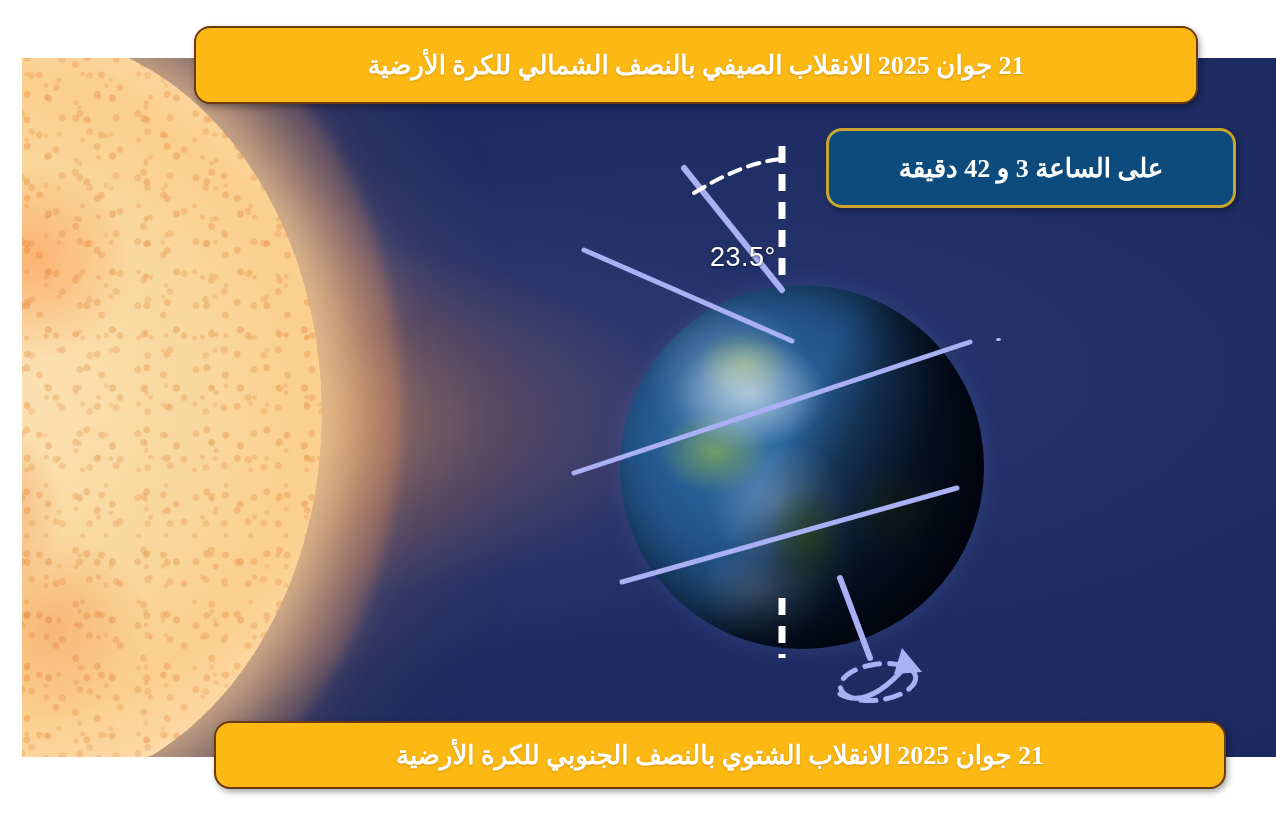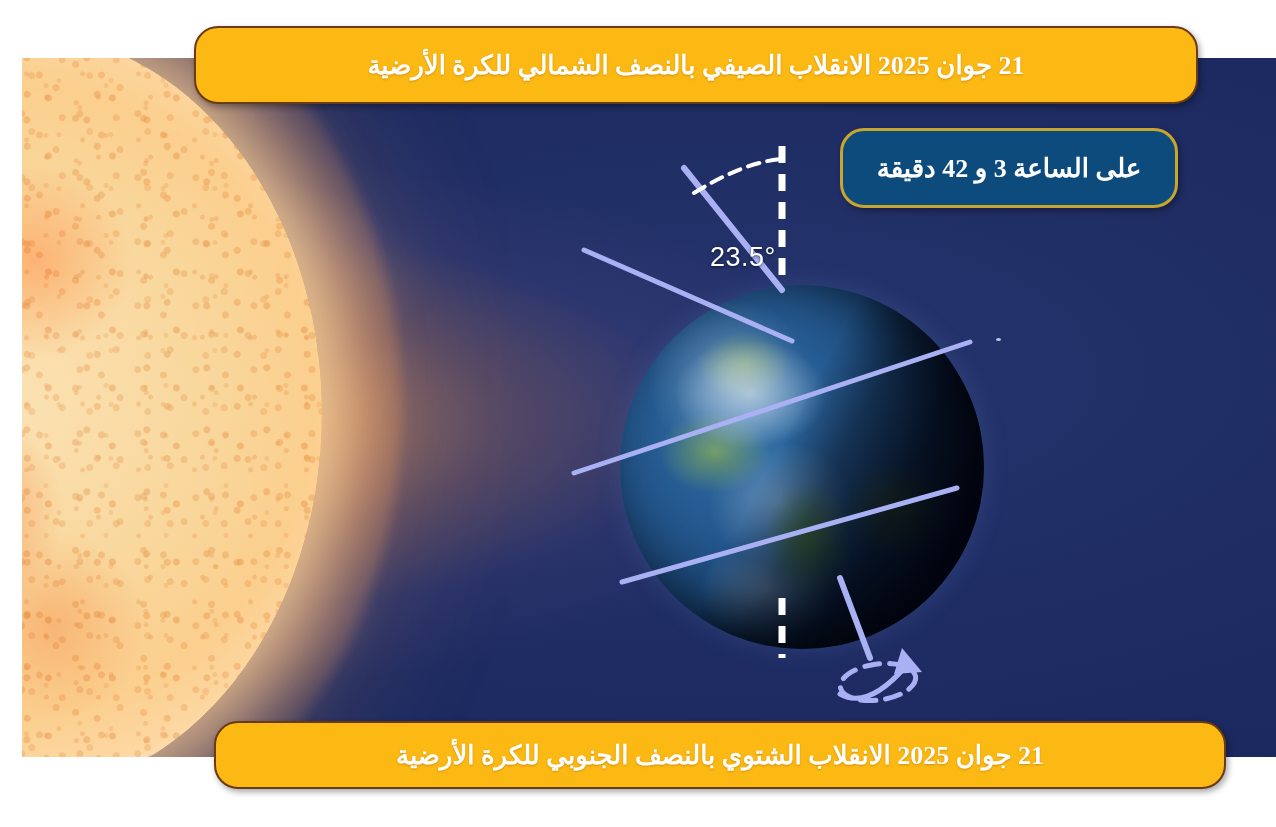--- a/index.html
+++ b/index.html
@@ -121,38 +121,38 @@
 
   .angle-label{
     position:absolute;color:#ffffff;font-size:27px;font-weight:400;
     font-family:"Liberation Sans","DejaVu Sans",sans-serif;
     letter-spacing:.5px;text-shadow:0 1px 3px rgba(0,0,0,.6);
   }
 
   
   .banner{
     position:absolute;background:#fcb813;border:2px solid #6b3a10;
-    border-radius:24px;box-shadow:2px 3px 6px rgba(0,0,0,.35);
+    border-radius:16px;box-shadow:2px 3px 6px rgba(0,0,0,.35);
     display:flex;align-items:center;justify-content:center;text-align:center;
     color:#ffffff;font-weight:700;
     font-family:"Liberation Serif","DejaVu Serif",serif;
     text-shadow:0 1px 2px rgba(140,80,0,.35);
     direction:rtl;
   }
   #banner-top{left:194px;top:26px;width:1004px;height:78px;font-size:26px;padding:0 26px;box-sizing:border-box;}
   #banner-bottom{left:214px;top:721px;width:1012px;height:68px;font-size:26px;padding:0 26px;box-sizing:border-box;}
 
   #time-box{
-    position:absolute;left:826px;top:128px;width:338px;height:80px;
-    background:#0d4b7d;border:3px solid #c8a52e;border-radius:24px;
+    position:absolute;left:826px;top:128px;width:410px;height:80px;
+    background:#0d4b7d;border:3px solid #c8a52e;border-radius:16px;
     box-shadow:2px 3px 6px rgba(0,0,0,.35);
     display:flex;align-items:center;justify-content:center;
     color:#ffffff;font-size:26px;font-weight:700;
     font-family:"Liberation Serif","DejaVu Serif",serif;
-    direction:rtl;text-align:center;padding:0 18px;box-sizing:border-box;margin-left:14px;
+    direction:rtl;text-align:center;padding:0 18px;box-sizing:border-box;
   }
 </style>
 </head>
 <body>
 
 <div id="scene">
 
   <div id="haze1"></div>
   <div id="haze2"></div>
   <div id="starfleck"></div>

